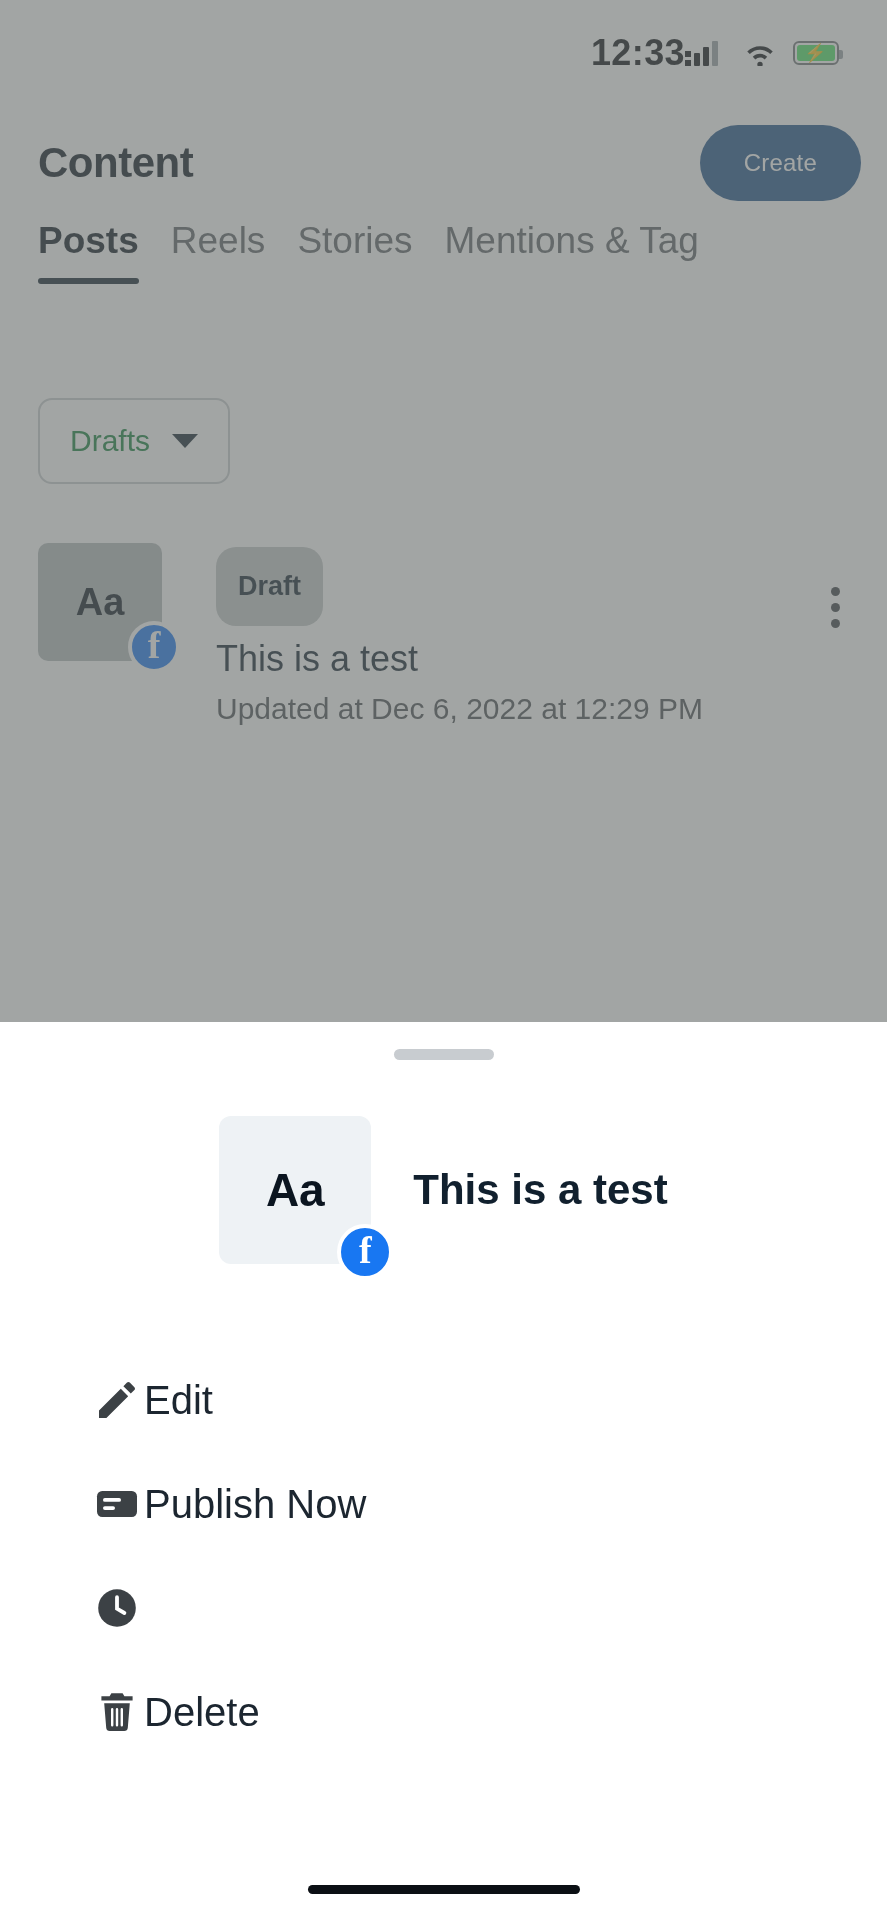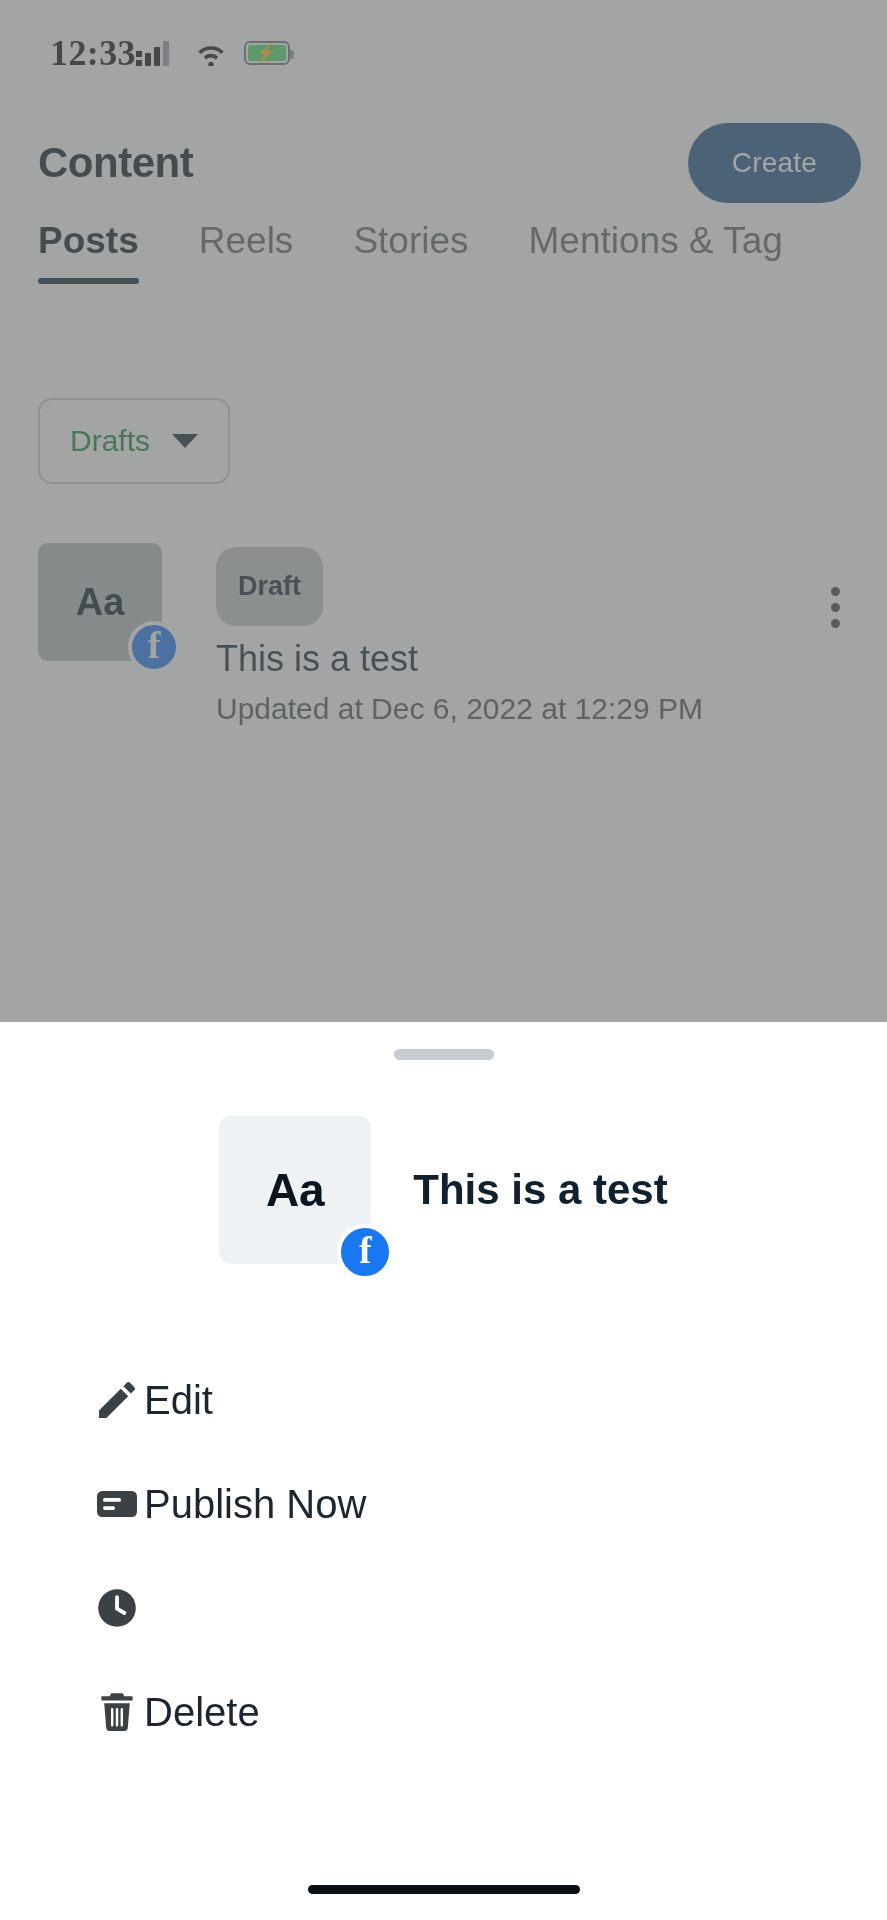--- a/index.html
+++ b/index.html
@@ -37,23 +37,22 @@
     background: #ffffff;
   }
 
   
   .status-bar {
     position: absolute;
     left: 0; top: 0; right: 0;
     height: 105px;
     display: flex;
     align-items: center;
-    justify-content: flex-start;
+    justify-content: flex-end;
     padding: 0 48px 0 50px;
-    font-family: Liberation Serif, serif;
   }
   .status-time {
     font-size: 36px;
     font-weight: 700;
     color: #0b0f14;
     letter-spacing: 0.4px;
   }
   .status-icons {
     display: flex;
     align-items: center;
@@ -114,35 +113,35 @@
   }
   .page-title {
     font-size: 42px;
     font-weight: 700;
     color: #0b1520;
     letter-spacing: -0.5px;
   }
   .create-btn {
     background: #1f5288;
     color: #ffffff;
-    font-size: 28px;
+    font-size: 24px;
     border: none;
     border-radius: 48px;
     padding: 24px 44px;
     font-family: inherit;
     letter-spacing: 0.2px;
   }
 
   
   .tabs {
     position: absolute;
     left: 0; top: 220px;
     display: flex;
     align-items: center;
-    gap: 60px;
+    gap: 32px;
     padding-left: 38px;
     white-space: nowrap;
   }
   .tab {
     font-size: 37px;
     color: #5c6166;
     padding-bottom: 22px;
     position: relative;
   }
   .tab.active {

